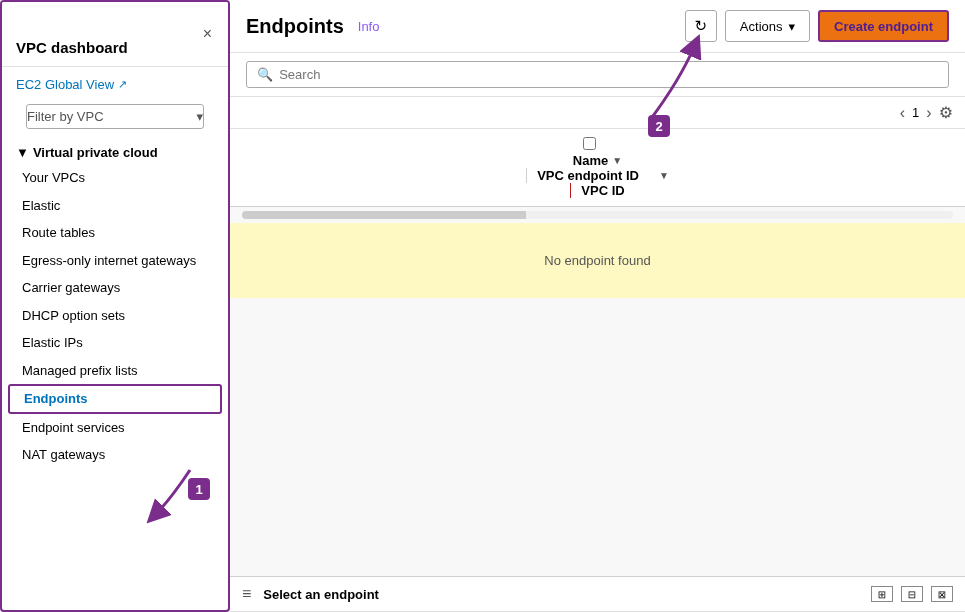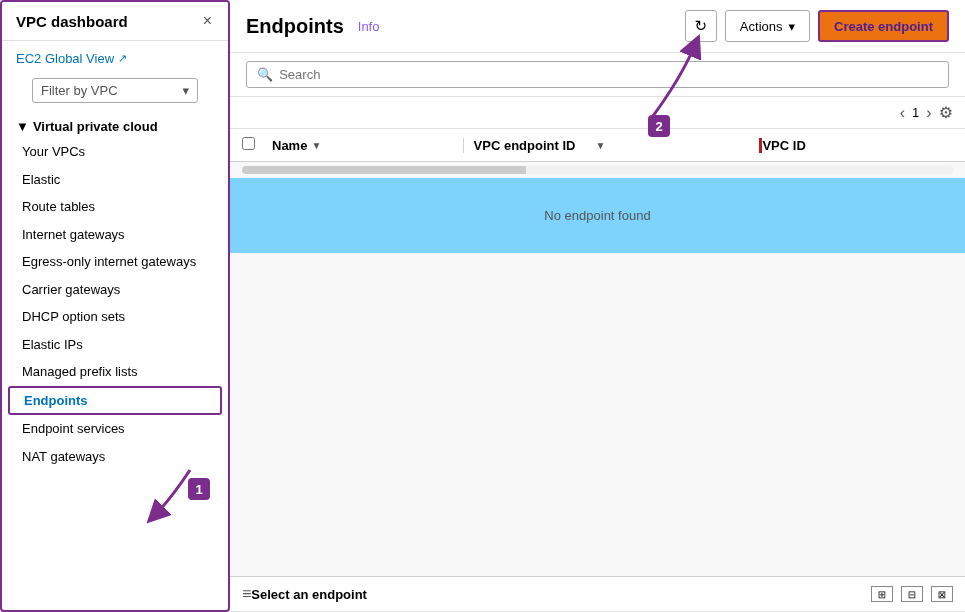--- a/index.html
+++ b/index.html
@@ -22,20 +22,21 @@
       align-items: center;
       justify-content: space-between;
       padding: 10px 14px;
       border-bottom: 1px solid #e0e0e0;
       background: #fff;
     }
     .sidebar-title {
       font-weight: 700;
       font-size: 15px;
       color: #000;
+      margin-top: 27px;
     }
     .sidebar-close {
       cursor: pointer;
       font-size: 16px;
       color: #555;
       background: none;
       border: none;
       padding: 0 2px;
     }
     .sidebar-body {
@@ -47,26 +48,26 @@
       display: flex;
       align-items: center;
       padding: 10px 14px 6px;
       color: #0073bb;
       font-size: 13px;
       cursor: pointer;
       gap: 4px;
     }
     .sidebar-ec2 span.ext { font-size: 11px; }
     .filter-vpc {
-      margin: 6px 30px 10px;
+      margin: 6px 24px 10px;
       display: flex;
       align-items: flex-start;
       border: 1px solid #aaa;
       border-radius: 3px;
-      padding: 4px 8px;
+      padding: 4px 0;
       background: #fff;
       cursor: pointer;
       justify-content: space-between;
     }
     .filter-vpc span { color: #555; font-size: 13px; }
     .section-header {
       padding: 6px 14px 4px;
       font-weight: 700;
       font-size: 13px;
       color: #000;
@@ -220,32 +221,33 @@
     }
     .table-header {
       display: flex;
       align-items: center;
       padding: 8px 12px;
       border-bottom: 1px solid #d0d0d0;
       background: #fff;
       font-weight: 600;
       font-size: 13px;
       gap: 0;
+      flex-direction: column;
     }
     .th-check { width: 30px; }
     .th-name { flex: 2; display: flex; align-items: center; gap: 4px; }
     .th-vpc-endpoint { flex: 3; display: flex; align-items: center; gap: 20px; border-left: 1px solid #d0d0d0; padding-left: 10px; }
-    .th-vpc-id { flex: 2; display: flex; align-items: center; gap: 4px; border-left: 3px solid #b91c1c; padding-left: 0; }
+    .th-vpc-id { flex: 2; display: flex; align-items: center; gap: 4px; border-left: 1px solid #b91c1c; padding-left: 10px; }
     .sort-icon { font-size: 10px; color: #555; }
     .no-endpoint {
       text-align: center;
       padding: 30px;
       color: #555;
       font-size: 13px;
-      background: #7dd3fc;
+      background: #fef9c3;
     }
     .scrollbar-fake {
       height: 8px;
       background: linear-gradient(to right, #ccc 40%, #f0f0f0 40%);
       border-radius: 4px;
       margin: 4px 12px;
     }
 
     
     .bottom-panel {
@@ -304,21 +306,20 @@
       <span>Filter by VPC</span>
       <span>▾</span>
     </div>
     <div class="section-header">
       <span>▼</span>
       <span>Virtual private cloud</span>
     </div>
     <div class="nav-item">Your VPCs</div>
     <div class="nav-item">Elastic</div>
     <div class="nav-item">Route tables</div>
-    <div class="nav-item">Internet gateways</div>
     <div class="nav-item">Egress-only internet gateways</div>
     <div class="nav-item">Carrier gateways</div>
     <div class="nav-item">DHCP option sets</div>
     <div class="nav-item">Elastic IPs</div>
     <div class="nav-item">Managed prefix lists</div>
     <div class="nav-item active">Endpoints</div>
     <div class="nav-item">Endpoint services</div>
     <div class="nav-item">NAT gateways</div>
   </div>
 </div>
@@ -375,21 +376,21 @@
     </div>
 
     <div class="scrollbar-fake"></div>
 
     <div class="no-endpoint">No endpoint found</div>
   </div>
 
   <div class="bottom-panel">
     <div class="bottom-toolbar">
       <span class="hamburger">≡</span>
-      <span style="font-size:13px; color:#000; font-weight:600;">Select an endpoint</span>
+      <span style="margin-left:12px; font-size:13px; color:#000; font-weight:600;">Select an endpoint</span>
       <div class="bottom-toolbar-icons">
         <div class="bottom-icon">⊞</div>
         <div class="bottom-icon">⊟</div>
         <div class="bottom-icon">⊠</div>
       </div>
     </div>
   </div>
 
   <svg class="annotation-container" viewBox="0 0 735 612" preserveAspectRatio="none" style="position:absolute;top:0;left:0;width:735px;height:612px;pointer-events:none;">
     

